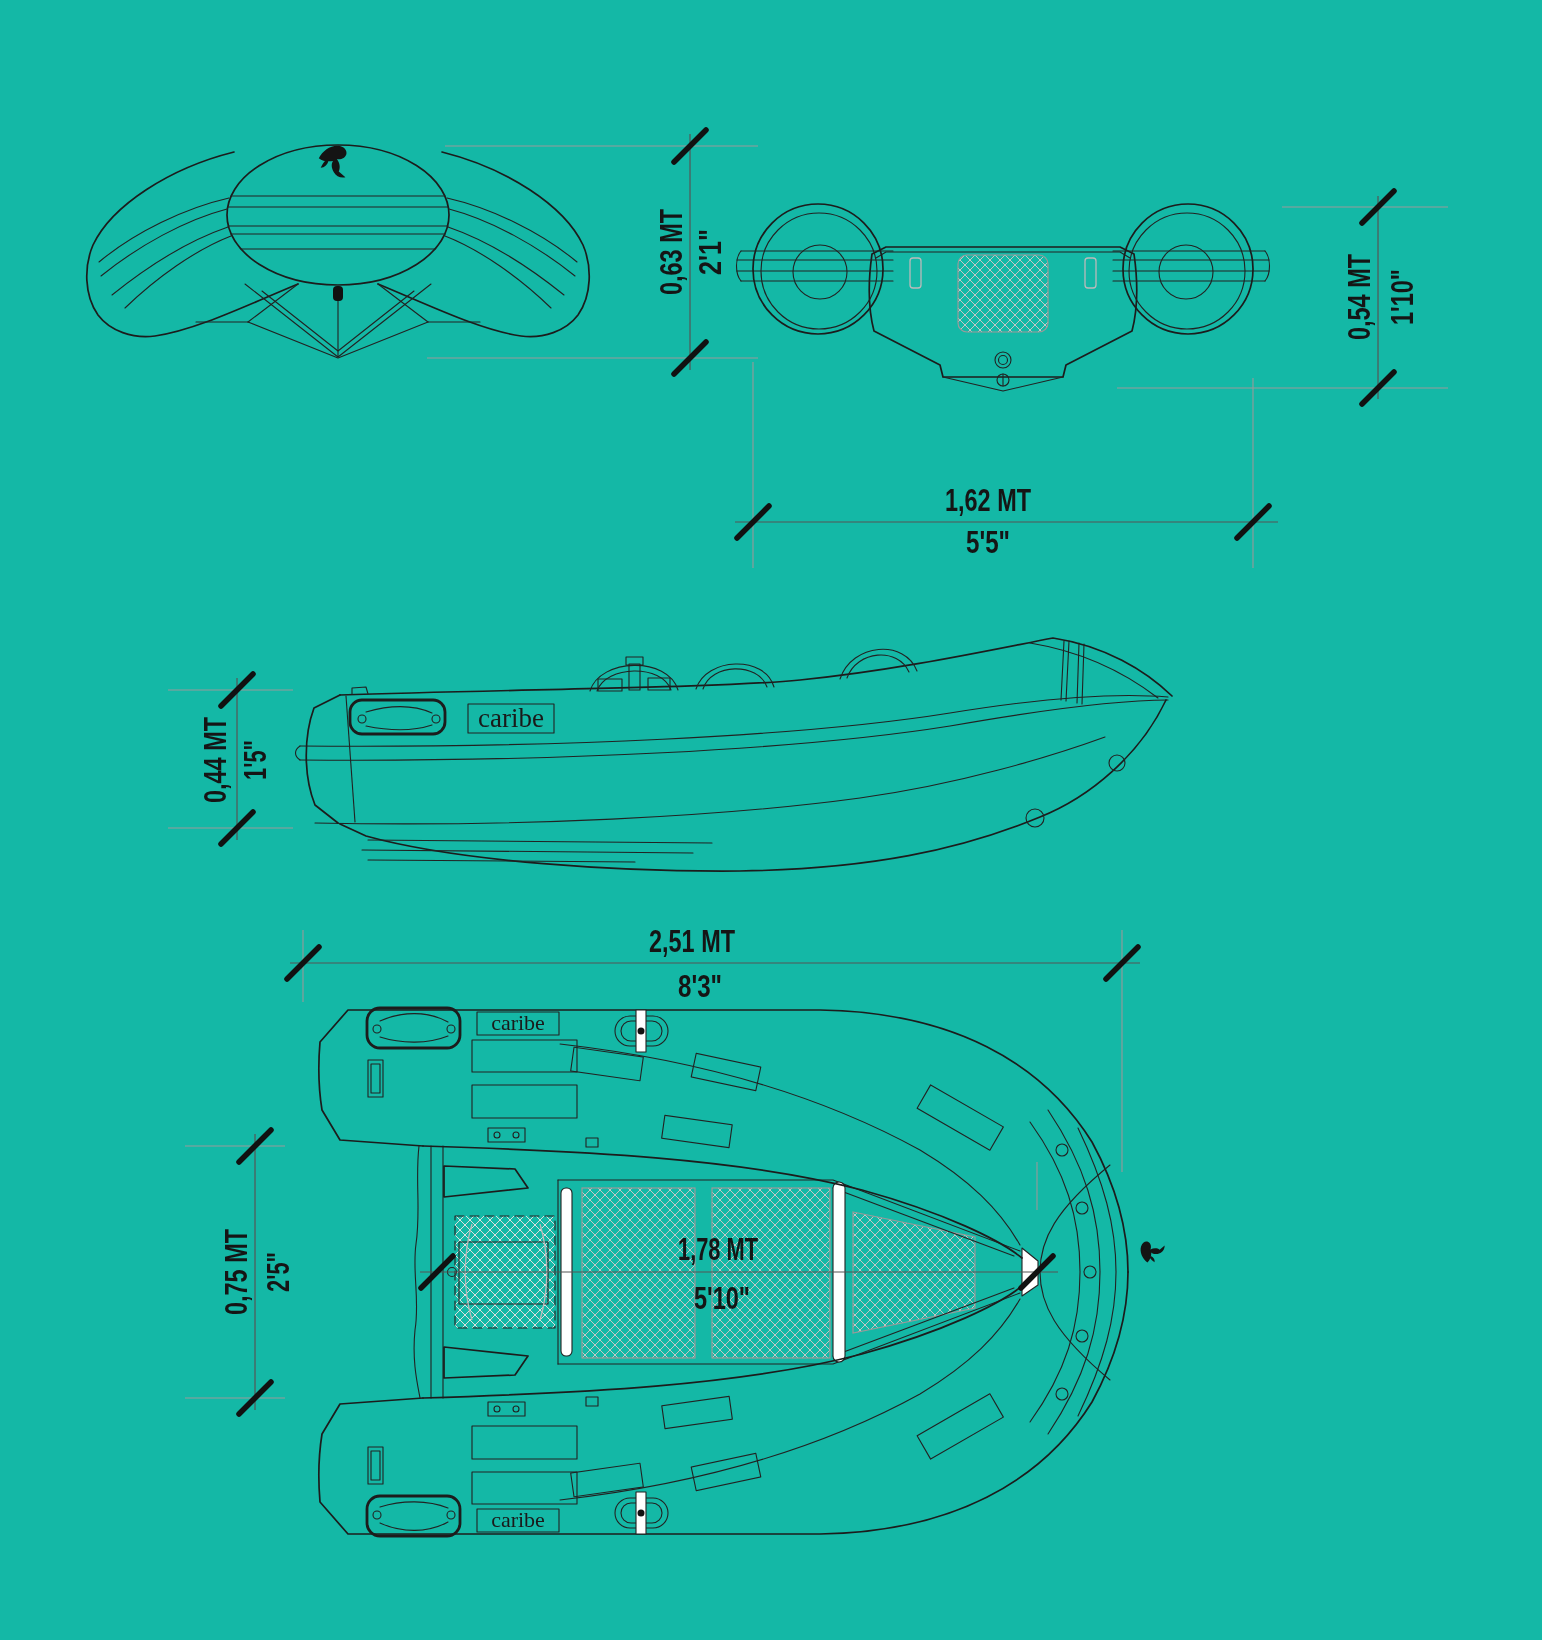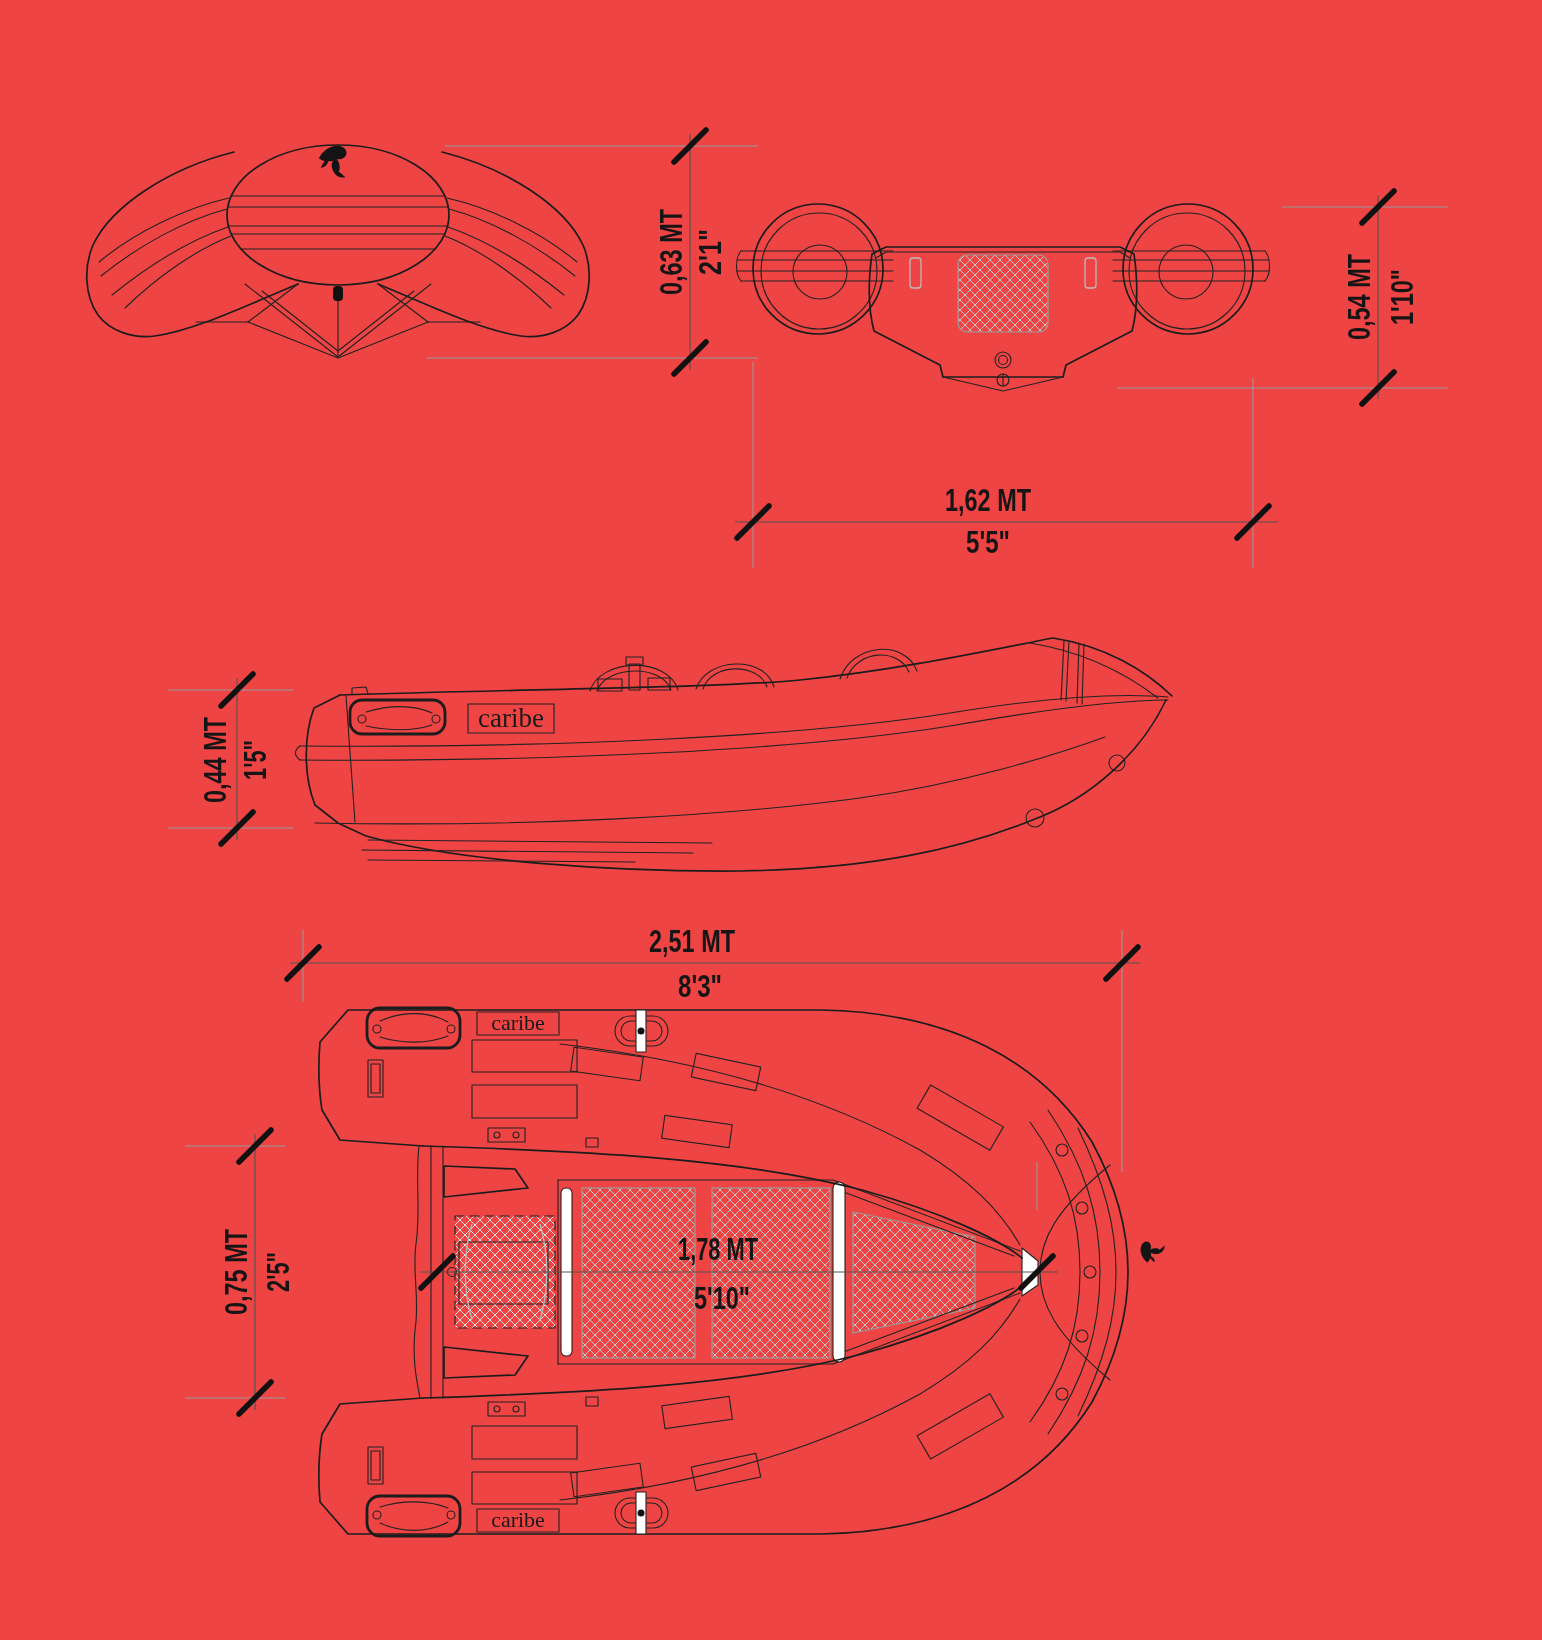--- a/index.html
+++ b/index.html
@@ -1,16 +1,16 @@
 <!DOCTYPE html>
 <html><head>
 <meta charset="utf-8">
 <style>
   html,body { margin:0; padding:0; background:#ffffff; }
-  .canvas { width:1542px; height:1640px; background:#ef4444; position:relative; overflow:hidden; }
+  .canvas { width:1542px; height:1640px; background:#14b8a6; position:relative; overflow:hidden; }
   svg { display:block; }
   .ln  { fill:none; stroke:#1c1c1c; stroke-width:1.7; stroke-linecap:round; stroke-linejoin:round; }
   .ln2 { fill:none; stroke:#222;    stroke-width:1.1; stroke-linecap:round; stroke-linejoin:round; }
   .lt  { fill:none; stroke:#999;    stroke-width:1.1; }
   .dimline { fill:none; stroke:#555; stroke-width:1.2; }
   .tick { stroke:#111; stroke-width:5.5; stroke-linecap:round; }
   .dim  { font-family:"Liberation Sans", sans-serif; font-weight:bold; font-size:32px; fill:#151515; }
   .logo    { font-family:"Liberation Serif", serif; font-size:27px; fill:#1a1a1a; }
   .logo-sm { font-family:"Liberation Serif", serif; font-size:22px; fill:#1a1a1a; }
   .grey { fill:none; stroke:#bbb; stroke-width:1.3; }

